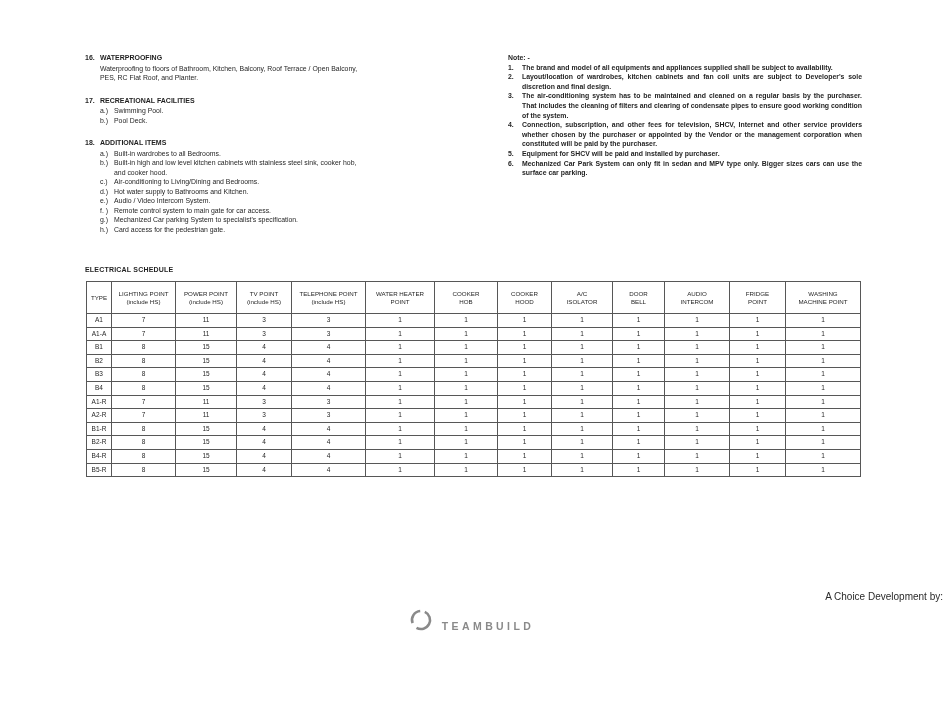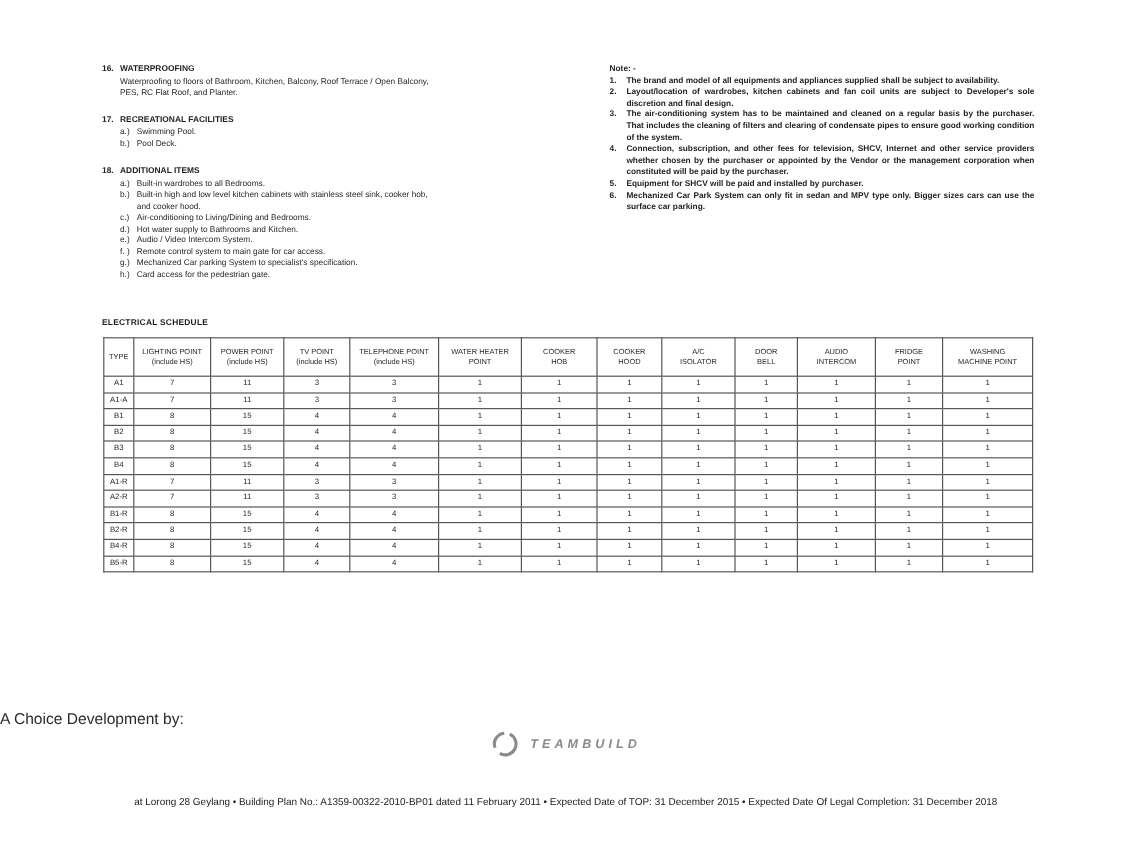--- a/index.html
+++ b/index.html
@@ -21,22 +21,22 @@
   .note-title{margin-bottom:0;}
   .note-item{position:relative;padding-left:14px;text-align:justify;}
   .note-num{position:absolute;left:0;top:0;}
   
   .sched-title{position:absolute;left:85px;top:266px;font-size:7px;font-weight:bold;letter-spacing:.2px;}
   .etable{position:absolute;left:86px;top:281px;border-collapse:collapse;table-layout:fixed;border:1.5px solid #383838;}
   .etable th,.etable td{border:1px solid #575757;text-align:center;vertical-align:middle;background:#fff;}
   .etable th{font-size:6.2px;font-weight:normal;line-height:7.6px;height:29px;padding:1px 2px;}
   .etable td{font-size:6.5px;height:12.6px;padding:0 1px;line-height:12.6px;}
   
-  .choice{position:absolute;left:0;top:591px;width:100%;text-align:left;font-size:13px;color:#2a2a2a;}
-  .logo-row{position:absolute;left:0;top:608px;width:100%;display:flex;justify-content:center;align-items:center;gap:9px;font-style:italic;}
+  .choice{position:absolute;left:0;top:591px;width:100%;text-align:right;font-size:10px;color:#2a2a2a;}
+  .logo-row{position:absolute;left:0;top:608px;width:100%;display:flex;justify-content:center;align-items:flex-end;gap:9px;}
   .logo-text{font-size:10.5px;font-weight:bold;letter-spacing:3.4px;color:#8a8a8a;}
   
   .footer{position:absolute;left:0;top:662px;width:100%;text-align:center;font-size:8.3px;line-height:12.8px;color:#222;}
 </style>
 </head>
 <body>
 
 <div class="page">
 
   <div class="left-col">
@@ -396,16 +396,15 @@
 
   <div class="logo-row">
     <svg width="24" height="24" viewBox="0 0 24 24" aria-hidden="true">
       <path d="M15.80 3.84 A9 9 0 1 1 7.50 19.79" fill="none" stroke="#8a8a8a" stroke-width="2.6"></path>
       <path d="M3.54 15.08 A9 9 0 0 1 11.21 3.03" fill="none" stroke="#8a8a8a" stroke-width="2.6"></path>
     </svg>
     <span class="logo-text">TEAMBUILD</span>
   </div>
 
   <div class="footer">
-    <div>at Lorong 28 Geylang • Building Plan No.: A1359-00322-2010-BP01 dated 11 February 2011 • Expected Date of TOP: 31 December 2015 • Expected Date Of Legal Completion: 31 December 2018</div>
   </div>
 
 </div>
 
 </body></html>

